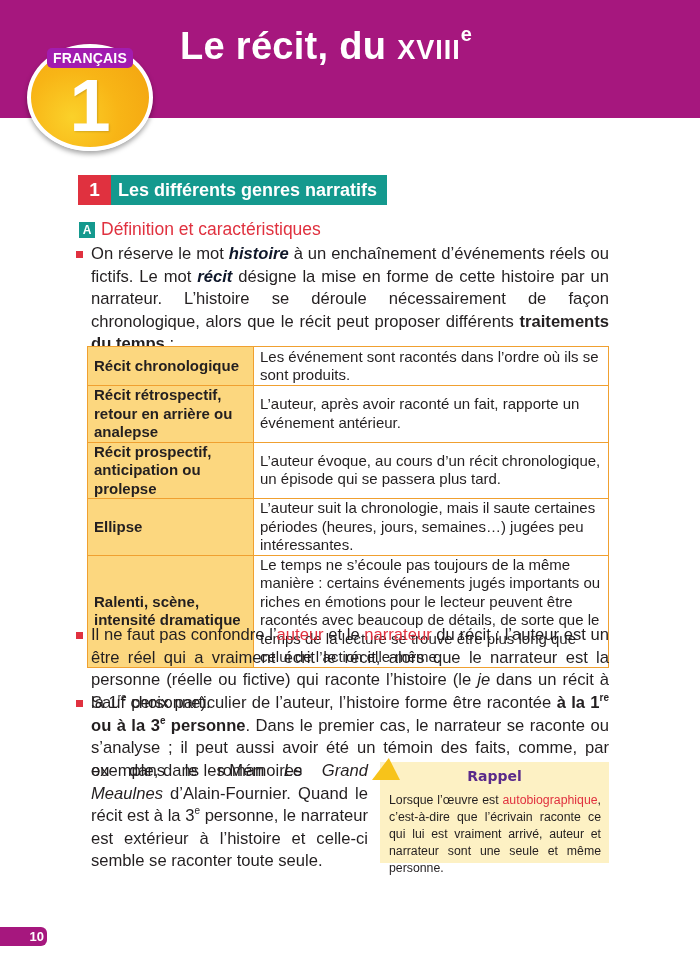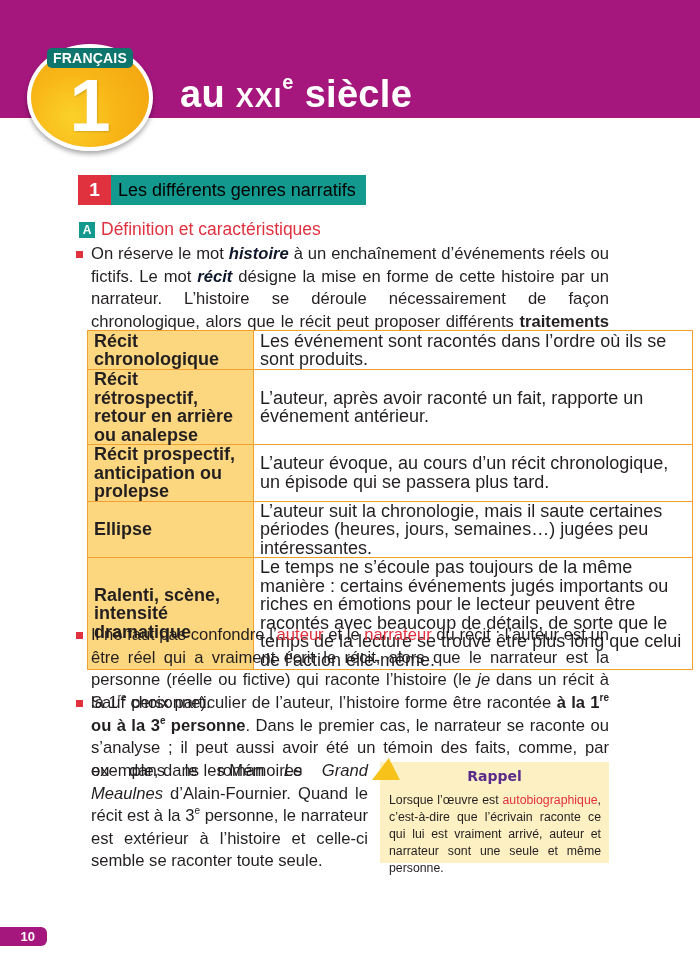--- a/index.html
+++ b/index.html
@@ -16,21 +16,21 @@
   }
   .badge-circle {
     position: absolute; left: 0; top: 0; width: 126px; height: 107px;
     border-radius: 50%;
     background: radial-gradient(circle at 35% 70%, #fbd12a 0%, #f8b516 45%, #f2a10f 100%);
     border: 4px solid #ffffff;
     box-shadow: 0 3px 5px rgba(0,0,0,0.35);
   }
   .badge-label {
     position: absolute; left: 20px; top: 4px; width: 86px; height: 20px;
-    background: #0f766e; color: #fff; border-radius: 5px;
+    background: #a21caf; color: #fff; border-radius: 5px;
     font-weight: bold; font-size: 14px; line-height: 20px; text-align: center;
     letter-spacing: 0.2px;
   }
   .badge-number {
     position: absolute; left: 0; top: 22px; width: 126px; text-align: center;
     color: #fff; font-weight: bold; font-size: 74px; line-height: 80px;
     text-shadow: 1px 1px 2px rgba(0,0,0,0.15);
   }
   .page-title {
     position: absolute; left: 180px; top: 22px; color: #fff;
@@ -41,22 +41,22 @@
 
   
   .section-header {
     position: absolute; left: 78px; top: 175px; height: 30px; display: flex;
   }
   .section-num {
     width: 33px; height: 30px; background: #e0313f; color: #fff;
     font-weight: bold; font-size: 19px; line-height: 30px; text-align: center;
   }
   .section-title {
-    height: 30px; background: #14998e; color: #000000; padding: 0 10px 0 7px;
-    font-weight: normal; font-size: 18px; line-height: 30px;
+    height: 30px; background: #14998e; color: #ffffff; padding: 0 10px 0 7px;
+    font-weight: bold; font-size: 18px; line-height: 30px;
   }
 
   
   .subsection {
     position: absolute; left: 79px; top: 219px; display: flex; align-items: center;
   }
   .sub-letter {
     width: 16px; height: 16px; background: #14998e; color: #fff;
     font-weight: bold; font-size: 12px; line-height: 16px; text-align: center;
     margin-right: 6px;
@@ -71,22 +71,22 @@
   .bullet {
     position: absolute; left: -15px; top: 8px; width: 7px; height: 7px; background: #e0313f;
   }
   .red-it { color: #0f172a; font-style: italic; font-weight: bold; }
   .red { color: #e0313f; }
   .bold { font-weight: bold; }
   .para sup { font-size: 10px; vertical-align: 7px; line-height: 0; }
 
   
   .time-table {
-    position: absolute; left: 87px; top: 330px; width: 606px;
-    border-collapse: collapse; font-size: 18px; line-height: 18.5px;
+    position: absolute; left: 87px; top: 346px; width: 522px;
+    border-collapse: collapse; font-size: 15px; line-height: 18.5px;
   }
   .time-table td { border: 1.5px solid #f0a030; padding: 0 6px; vertical-align: middle; }
   .time-table td.term {
     width: 166px; background: #fcd77f; font-weight: bold; color: #231f20;
   }
   .time-table td.def { background: #ffffff; }
 
   
   .rappel {
     position: absolute; left: 380px; top: 762px; width: 229px; height: 101px;
@@ -104,39 +104,38 @@
   .rappel-text {
     position: absolute; left: 9px; top: 30px; width: 212px;
     font-size: 12.3px; line-height: 17px; text-align: justify;
   }
   .rappel-text .red { font-weight: normal; }
 
   
   .page-num {
     position: absolute; left: 0; top: 927px; width: 47px; height: 19px;
     background: #a6177e; color: #fff; border-radius: 0 6px 6px 0;
-    font-weight: bold; font-size: 13px; line-height: 19px; text-align: right; padding-right: 12px;
+    font-weight: bold; font-size: 13px; line-height: 19px; text-align: right; padding-right: 3px;
   }
 </style>
 </head>
 <body>
 
 <div class="header-band"></div>
 
 <div class="chapter-badge">
   <div class="badge-circle"></div>
   <div class="badge-label">FRANÇAIS</div>
   <div class="badge-number">1</div>
 </div>
 
 <h1 class="page-title">
-  <br>
   <span>
-    <span>au </span><span class="smallcaps">xxi</span><sup>e</sup><span> siècle</span>
-  </span>
+    <span>Le récit, du </span><span class="smallcaps">xviii</span><sup>e</sup>
+  </span><br>
 </h1>
 
 <div class="section-header">
   <div class="section-num">1</div>
   <div class="section-title">Les différents genres narratifs</div>
 </div>
 
 <div class="subsection">
   <div class="sub-letter">A</div>
   <div class="sub-title">Définition et caractéristiques</div>

